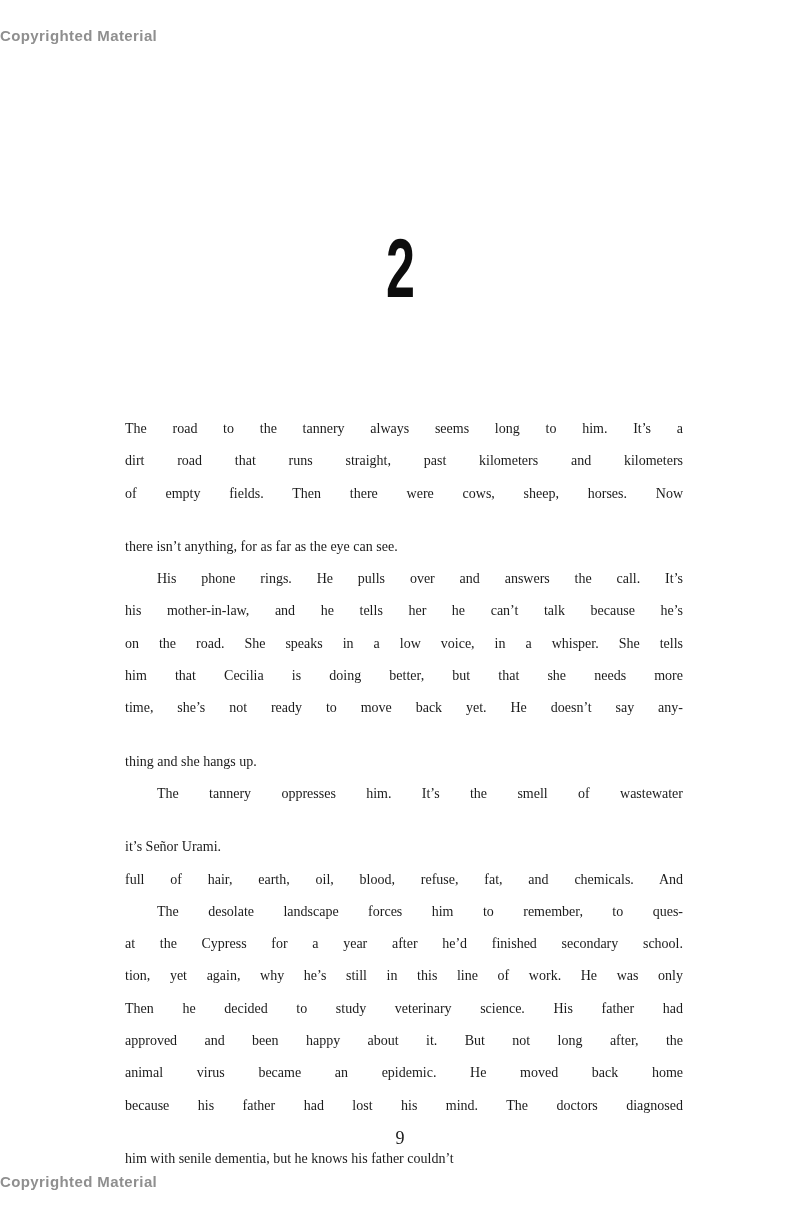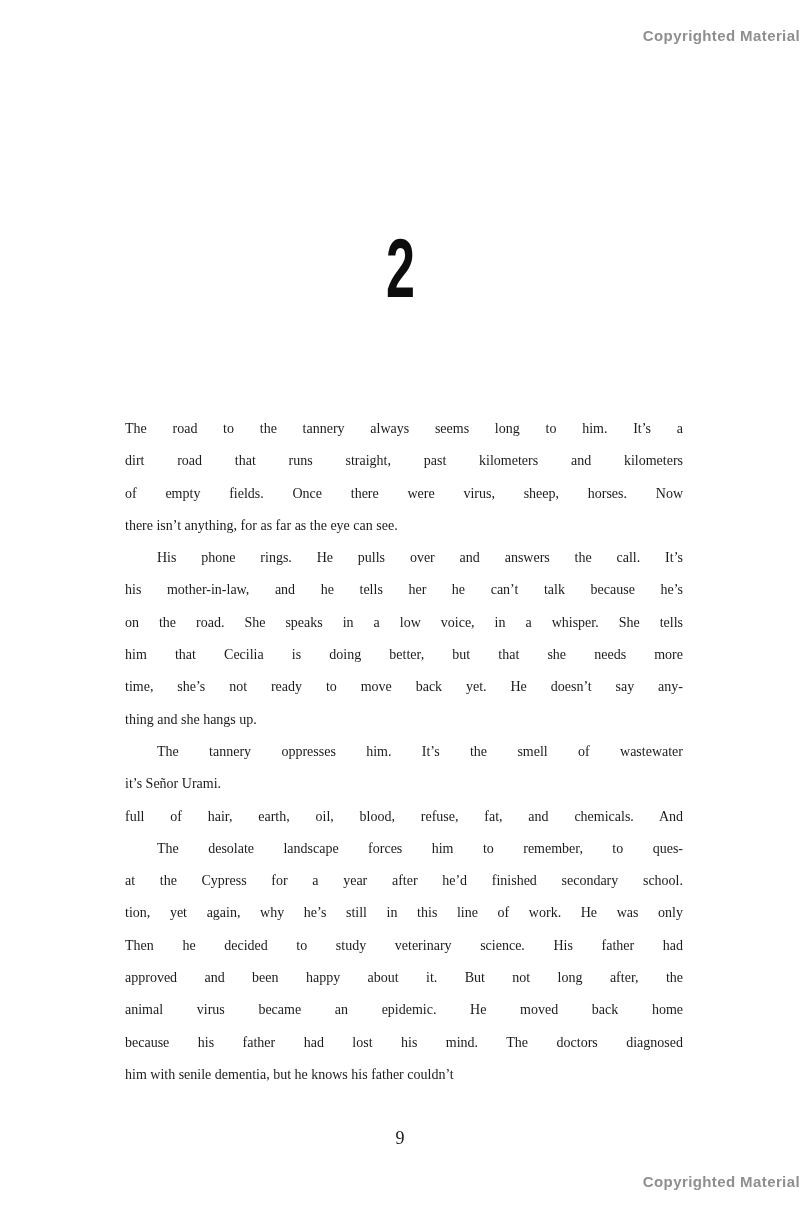--- a/index.html
+++ b/index.html
@@ -9,21 +9,21 @@
     position: relative;
     background: #ffffff;
     font-family: "Liberation Serif", serif;
     overflow: hidden;
   }
 
   .copyright-banner {
     position: absolute;
     left: 0;
     width: 100%;
-    text-align: right;
+    text-align: left;
     font-family: "Liberation Sans", sans-serif;
     font-weight: bold;
     font-size: 15px;
     letter-spacing: 0.4px;
     color: #8f8f8f;
   }
   .copyright-banner.top { top: 27px; }
   .copyright-banner.bottom { top: 1173px; }
 
   .chapter-number {
@@ -54,20 +54,21 @@
     color: #1b1b1b;
   }
   .para { margin: 0; padding: 0; }
   .para .line {
     text-align: justify;
     text-align-last: justify;
     white-space: normal;
   }
   .para .line.last {
     text-align-last: left;
+    margin-top: 21px;
   }
   .para.indent .line:first-child {
     text-indent: 32px;
   }
 
   .page-number {
     position: absolute;
     top: 1128px;
     left: 0;
     width: 100%;
@@ -82,21 +83,21 @@
 <div class="copyright-banner top">Copyrighted Material</div>
 
 <div class="chapter-number">
   <span class="glyph">2</span>
 </div>
 
 <div class="body-text">
   <div class="para first">
       <div class="line">The road to the tannery always seems long to him. It’s a</div>
       <div class="line">dirt road that runs straight, past kilometers and kilometers</div>
-      <div class="line">of empty fields. Once there were virus, sheep, horses. Now</div>
+      <div class="line">of empty fields. Then there were cows, sheep, horses. Now</div>
       <div class="line last">there isn’t anything, for as far as the eye can see.</div>
     </div>
   <div class="para indent">
       <div class="line">His phone rings. He pulls over and answers the call. It’s</div>
       <div class="line">his mother-in-law, and he tells her he can’t talk because he’s</div>
       <div class="line">on the road. She speaks in a low voice, in a whisper. She tells</div>
       <div class="line">him that Cecilia is doing better, but that she needs more</div>
       <div class="line">time, she’s not ready to move back yet. He doesn’t say any-</div>
       <div class="line last">thing and she hangs up.</div>
     </div>

